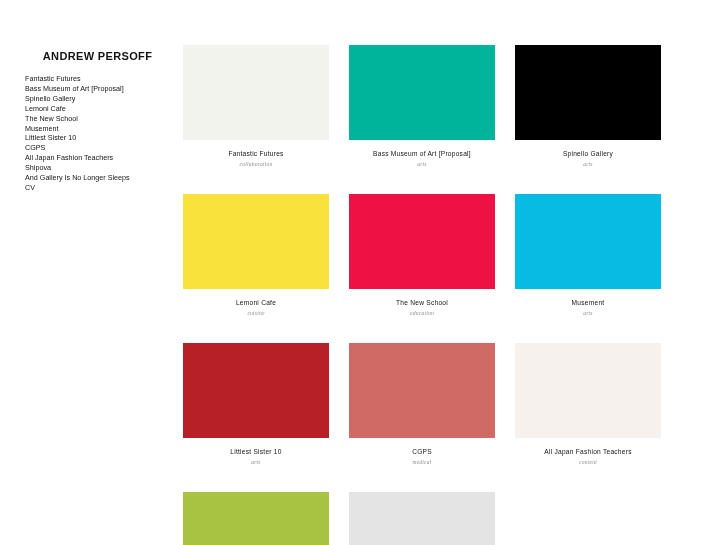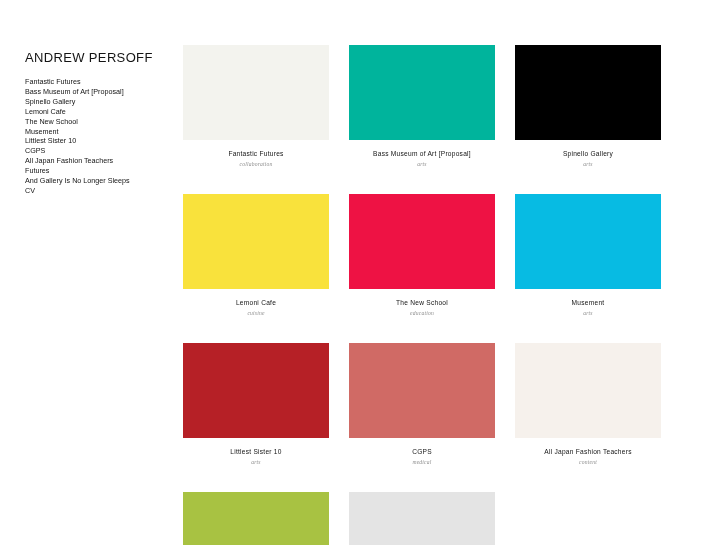--- a/index.html
+++ b/index.html
@@ -25,26 +25,27 @@
   }
 
   
   #sidebar {
     position: absolute;
     left: 25px;
     top: 50px;
     width: 145px;
   }
   #site-title {
-    font-size: 13px;
+    font-size: 11px;
     letter-spacing: 0.35px;
     color: #141414;
-    font-weight: 400;
+    font-weight: 700;
     margin: 0 0 12px 0;
     white-space: nowrap;
+    text-align: center;
   }
   #nav-list {
     list-style: none;
     margin: 0;
     padding: 0;
   }
   .nav-item {
     font-size: 7.2px;
     line-height: 9.9px;
     color: #141414;
@@ -104,21 +105,21 @@
     <ul id="nav-list">
         <li class="nav-item">Fantastic Futures</li>
         <li class="nav-item">Bass Museum of Art [Proposal]</li>
         <li class="nav-item">Spinello Gallery</li>
         <li class="nav-item">Lemoni Cafe</li>
         <li class="nav-item">The New School</li>
         <li class="nav-item">Musement</li>
         <li class="nav-item">Littlest Sister 10</li>
         <li class="nav-item">CGPS</li>
         <li class="nav-item">All Japan Fashion Teachers</li>
-        <li class="nav-item">Futures</li>
+        <li class="nav-item">Shipova</li>
         <li class="nav-item">And Gallery Is No Longer Sleeps</li>
         <li class="nav-item">CV</li>
       </ul>
   </nav>
 
   <main id="grid">
       <div class="project">
         <div class="swatch" style="background: rgb(243, 243, 238);"></div>
         <div class="caption">
           <div class="proj-title">Fantastic Futures</div>

